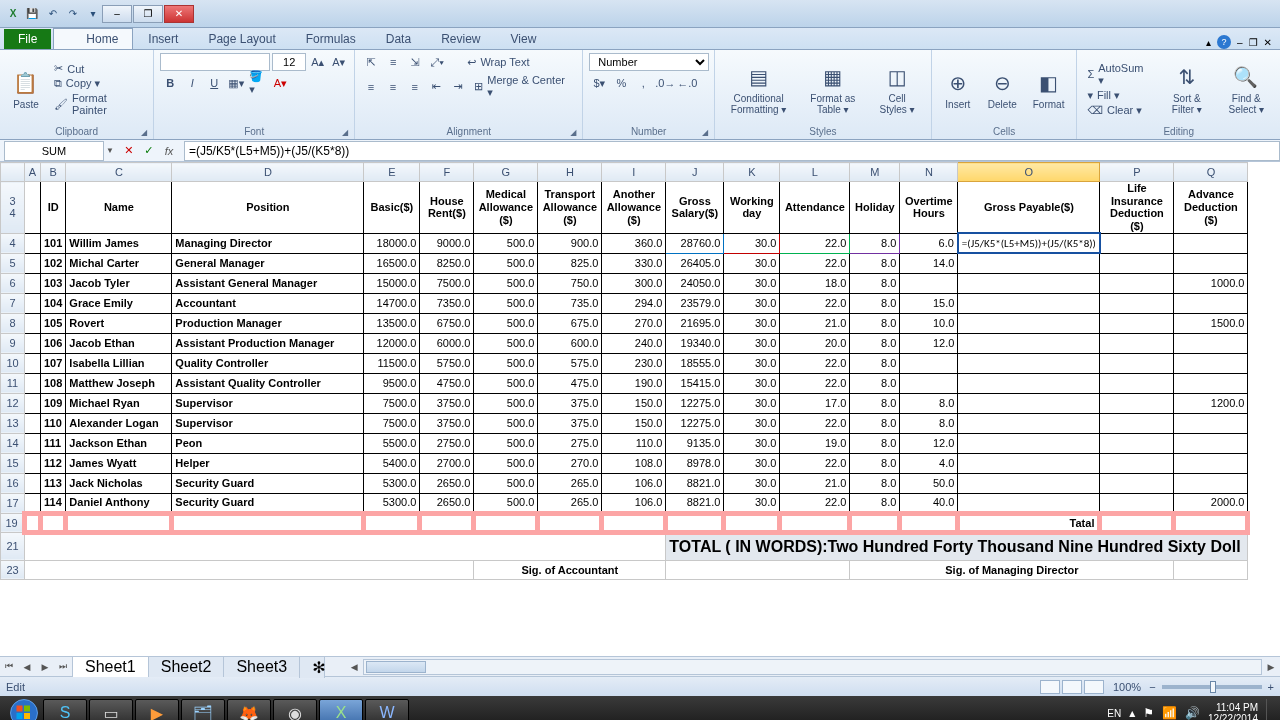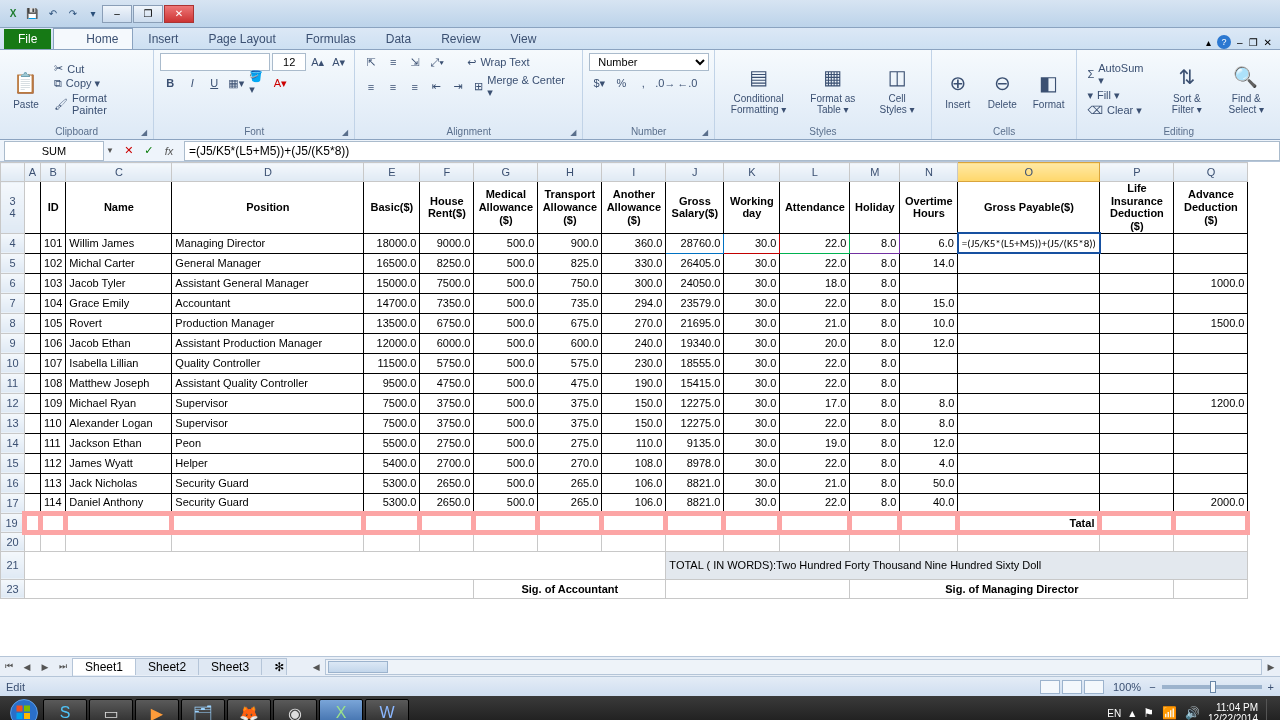--- a/index.html
+++ b/index.html
@@ -46,31 +46,31 @@
 
 .gridwrap { position:relative; height:494px; overflow:hidden; background:#fff; }
 .grid { border-collapse:collapse; table-layout:fixed; }
 .grid th, .grid td { border:1px solid #c8c8c8; font-size:11px; height:19px; overflow:hidden; white-space:nowrap; padding:0 3px; }
 .grid th { background:linear-gradient(#f4f8fc,#dfe9f4); color:#3b5072; font-weight:normal; text-align:center; }
 .grid th.rowh { width:24px; }
 .grid td { background:#fff; }
 .grid .hdr td { font-weight:bold; text-align:center; background:#fff; height:48px; white-space:normal; line-height:1.15; vertical-align:middle; border:1px solid #000; }
 .grid tr.data td { border:1px solid #000; height:20px; }
 .grid tr.data td.num { text-align:right; }
-.grid tr.data td.txt { text-align:left; font-weight:normal; }
+.grid tr.data td.txt { text-align:left; font-weight:bold; }
 .col-sel { background:linear-gradient(#ffe9a5,#ffd76a)!important; border-color:#d9a43c!important; }
 .formula-cell { text-align:left!important; font-family:Calibri,Arial; }
 .totalrow td { border:5px solid #fca5a5; }
 .bigcell { background:#e3e8ee!important; }
 
 
 .sheetbar { height:20px; background:#e9eff7; border-top:1px solid #b5c5d8; display:flex; align-items:center; }
 .navset { display:flex; border-right:1px solid #b5c5d8; }
 .navbtn { width:18px; height:18px; display:flex; align-items:center; justify-content:center; color:#555; cursor:pointer; font-size:9px; }
-.stab { padding:1px 12px; border:1px solid #b5c5d8; border-bottom:none; background:#fff; font-size:12px; margin-left:-1px; cursor:pointer; }
+.stab { padding:1px 12px; border:1px solid #b5c5d8; border-bottom:none; background:#fff; font-size:16px; margin-left:-1px; cursor:pointer; }
 .stab.inactive { background:#dfe8f3; }
 .stab.add { width:24px; text-align:center; }
 .hscroll { flex:1; margin-left:20px; display:flex; align-items:center; }
 .hscroll .track { flex:1; height:16px; border:1px solid #b5c5d8; background:#eef3f9; position:relative; }
 .hscroll .thumb { position:absolute; left:2px; top:1px; width:60px; height:12px; background:linear-gradient(#dce8f5,#c3d6eb); border:1px solid #9cb3cd; }
 
 
 .statusbar { height:20px; background:linear-gradient(#e4ecf6,#cfdef0); border-top:1px solid #b5c5d8; display:flex; align-items:center; padding:0 6px; font-size:11px; color:#3b5072; }
 .statusbar .spacer { flex:1; }
 .viewbtn { width:20px; height:14px; border:1px solid #9cb3cd; margin:0 1px; background:#f4f8fc; cursor:pointer; }
@@ -643,44 +643,24 @@
           <td></td>
           <td></td>
           <td></td>
           <td></td>
           <td></td>
           <td></td>
           <td style="font-weight:bold;text-align:right">Tatal</td>
           <td></td>
           <td></td>
         </tr>
-        <tr>
-          <th class="rowh">20</th>
-          <td style="border:1px solid #c8c8c8"></td>
-          <td style="border:1px solid #c8c8c8"></td>
-          <td style="border:1px solid #c8c8c8"></td>
-          <td style="border:1px solid #c8c8c8"></td>
-          <td style="border:1px solid #c8c8c8"></td>
-          <td style="border:1px solid #c8c8c8"></td>
-          <td style="border:1px solid #c8c8c8"></td>
-          <td style="border:1px solid #c8c8c8"></td>
-          <td style="border:1px solid #c8c8c8"></td>
-          <td style="border:1px solid #c8c8c8"></td>
-          <td style="border:1px solid #c8c8c8"></td>
-          <td style="border:1px solid #c8c8c8"></td>
-          <td style="border:1px solid #c8c8c8"></td>
-          <td style="border:1px solid #c8c8c8"></td>
-          <td style="border:1px solid #c8c8c8"></td>
-          <td style="border:1px solid #c8c8c8"></td>
-          <td style="border:1px solid #c8c8c8"></td>
-        </tr>
         <tr style="height:28px">
           <th class="rowh">21</th>
           <td colspan="9"></td>
-          <td colspan="8" class="bigcell" style="font-weight:normal;font-size:11px;text-align:left">TOTAL ( IN WORDS):Two Hundred Forty Thousand Nine Hundred Sixty  Doll</td>
+          <td colspan="8" class="bigcell" style="font-weight:bold;font-size:16px;text-align:left">TOTAL ( IN WORDS):Two Hundred Forty Thousand Nine Hundred Sixty  Doll</td>
         </tr>
         <tr>
           <th class="rowh">23</th>
           <td colspan="6"></td>
           <td colspan="3" style="font-weight:bold;text-align:center;border-top:1px solid #000">Sig. of Accountant</td>
           <td colspan="3"></td>
           <td colspan="4" style="font-weight:bold;text-align:center;border-top:1px solid #000">Sig. of Managing Director</td>
           <td></td>
         </tr>
       </tbody>

